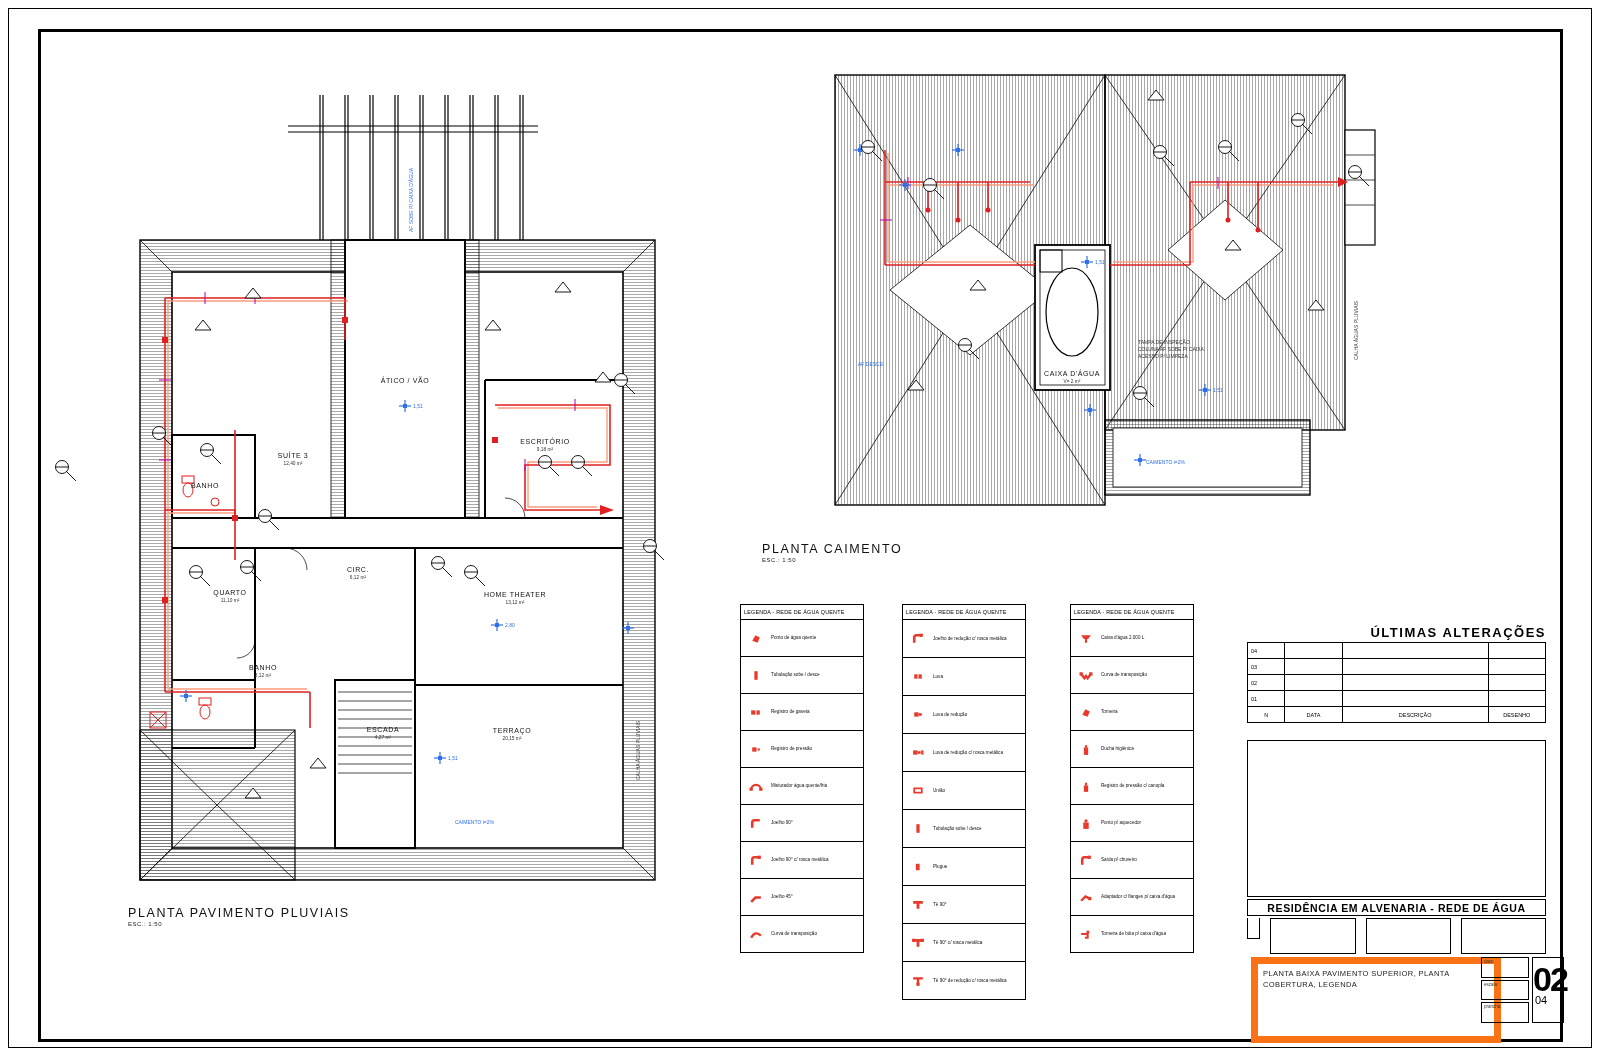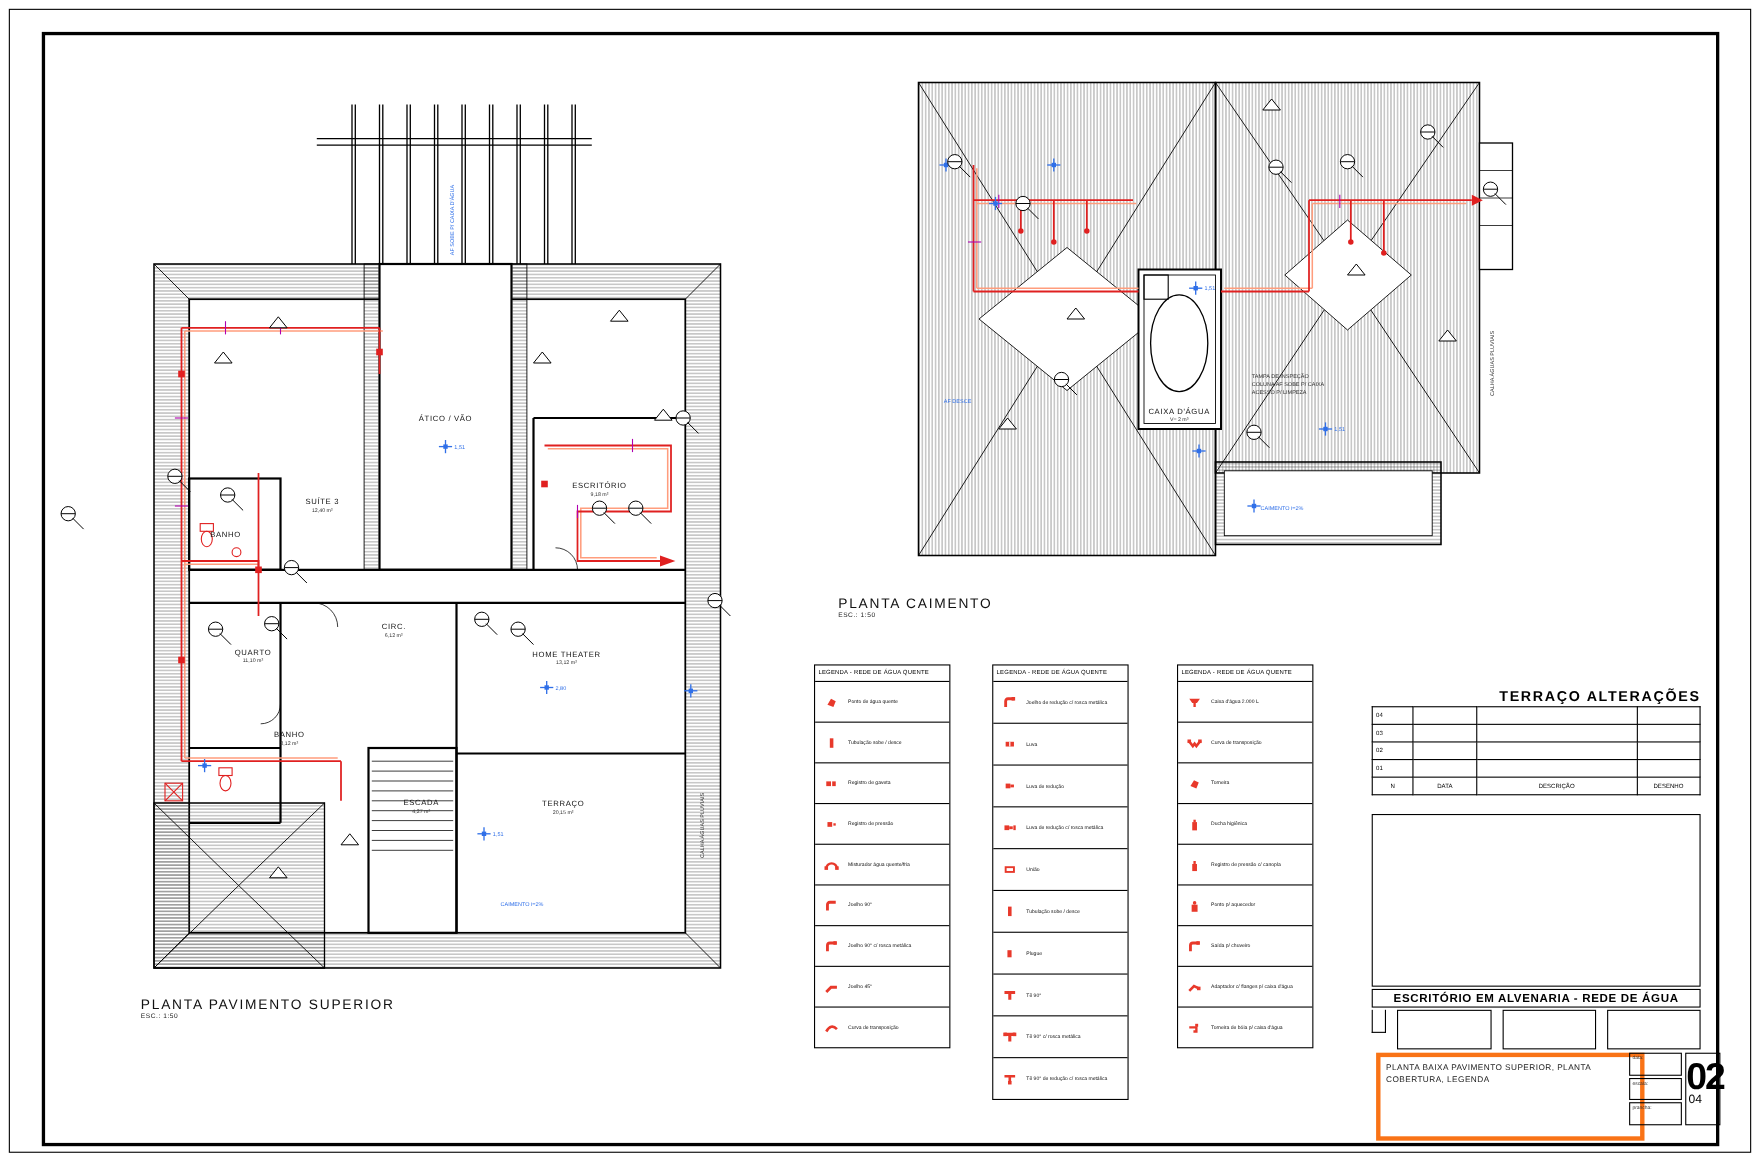--- a/index.html
+++ b/index.html
@@ -20,21 +20,21 @@
   .rev .rtitle{font-weight:bold;font-size:13px;letter-spacing:1.5px;text-align:right;margin-bottom:2px;}
   table.revt{border-collapse:collapse;width:100%;}
   table.revt td{border:1px solid #000;height:15px;font-size:5.5px;padding:0 3px;}
   table.revt td.c{text-align:center;}
   .notesbox{position:absolute;left:1247px;top:740px;width:297px;height:155px;border:1px solid #000;}
   .projbar{position:absolute;left:1247px;top:899px;width:297px;height:15px;border:1px solid #000;display:flex;align-items:center;justify-content:center;font-size:10.5px;font-weight:bold;letter-spacing:.6px;}
   .sigrow{position:absolute;left:1247px;top:918px;width:299px;height:36px;display:flex;gap:10px;}
   .sigrow .stub{width:12px;border:1px solid #000;border-top:none;height:20px;}
   .sigrow .sbox{width:88px;height:34px;border:1px solid #000;background:#fff;}
   .descwrap{position:absolute;left:1251px;top:957px;height:66px;}
-  .descbox{position:absolute;left:0;top:0;width:226px;height:64px;border:4px solid #f97316;padding:4px 5px;font-size:7.5px;line-height:1.5;letter-spacing:.4px;color:#222;text-transform:uppercase;}
+  .descbox{position:absolute;left:0;top:0;width:226px;height:64px;border:7px solid #f97316;padding:4px 5px;font-size:7.5px;line-height:1.5;letter-spacing:.4px;color:#222;text-transform:uppercase;}
   .fieldstack{position:absolute;left:230px;top:0;width:48px;height:66px;display:flex;flex-direction:column;gap:2px;}
   .fieldstack .fcell{flex:1;border:1px solid #000;font-size:4.5px;padding:1px 2px;color:#333;}
   .numcell{position:absolute;left:281px;top:0;width:30px;height:64px;border:1px solid #000;}
   .numcell .big{font-size:34px;font-weight:bold;letter-spacing:-2px;line-height:.9;margin-top:6px;text-align:center;}
   .numcell .small{font-size:11px;margin-left:2px;line-height:1;}
 </style>
 </head>
 <body>
 
 <div class="outer-frame"></div>
@@ -439,21 +439,21 @@
       <text x="310" y="284" font-size="5" fill="#333333" font-family="Liberation Sans, sans-serif">TAMPA DE INSPEÇÃO</text>
       <text x="310" y="291" font-size="5" fill="#333333" font-family="Liberation Sans, sans-serif">COLUNA AF SOBE P/ CAIXA</text>
       <text x="310" y="298" font-size="5" fill="#333333" font-family="Liberation Sans, sans-serif">ACESSO P/ LIMPEZA</text>
       <text x="318" y="404" font-size="5" fill="#2f6fe8" font-family="Liberation Sans, sans-serif">CAIMENTO i=2%</text>
       <text x="530" y="300" font-size="5" fill="#333333" font-family="Liberation Sans, sans-serif" transform="rotate(-90 530 300)">CALHA ÁGUAS PLUVIAIS</text>
       <text x="30" y="306" font-size="5" fill="#2f6fe8" font-family="Liberation Sans, sans-serif">AF DESCE</text>
     </g>
 </svg>
 
 <div class="plan-title" style="left:128px;top:906px">
-  <div class="t">PLANTA PAVIMENTO SUPERIOR</div>
+  <div class="t">PLANTA PAVIMENTO PLUVIAIS</div>
   <div class="s">ESC.: 1:50</div>
 </div>
 <div class="plan-title" style="left:762px;top:542px">
   <div class="t">PLANTA CAIMENTO</div>
   <div class="s">ESC.: 1:50</div>
 </div>
 
 <div class="legend" id="legend-0" style="left:740px;top:604px">
   <div class="ltitle">LEGENDA - REDE DE ÁGUA QUENTE</div>
   <div class="legend-body">
@@ -709,21 +709,21 @@
             <path d="M2 5.5 H8 V9 H5.5" fill="none" stroke="#e8392b" stroke-width="2"></path>
             <rect x="7" y="2.5" width="2.5" height="2.5" fill="#e8392b"></rect>
           </svg>
         </div>
         <div class="llabel">Torneira de bóia p/ caixa d'água</div>
       </div>
     </div>
 </div>
 
 <div class="rev">
-  <div class="rtitle">TERRAÇO ALTERAÇÕES</div>
+  <div class="rtitle">ÚLTIMAS ALTERAÇÕES</div>
   <table class="revt">
       <tbody id="rev-body">
         <tr>
           <td style="width: 34px;">04</td>
           <td style="width: 56px;"></td>
           <td style="width: 155px;"></td>
           <td style="width: 54px;"></td>
         </tr>
         <tr>
           <td style="width: 34px;">03</td>
@@ -749,21 +749,21 @@
           <td class="c">DESCRIÇÃO</td>
           <td class="c">DESENHO</td>
         </tr>
       </tbody>
     </table>
 </div>
 
 <div class="notesbox"></div>
 
 <div class="projbar">
-  <span>ESCRITÓRIO EM ALVENARIA - REDE DE ÁGUA</span>
+  <span>RESIDÊNCIA EM ALVENARIA - REDE DE ÁGUA</span>
 </div>
 
 <div class="sigrow">
   <div class="stub"></div>
   <div class="sbox"></div>
   <div class="sbox"></div>
   <div class="sbox"></div>
 </div>
 
 <div class="descwrap">

